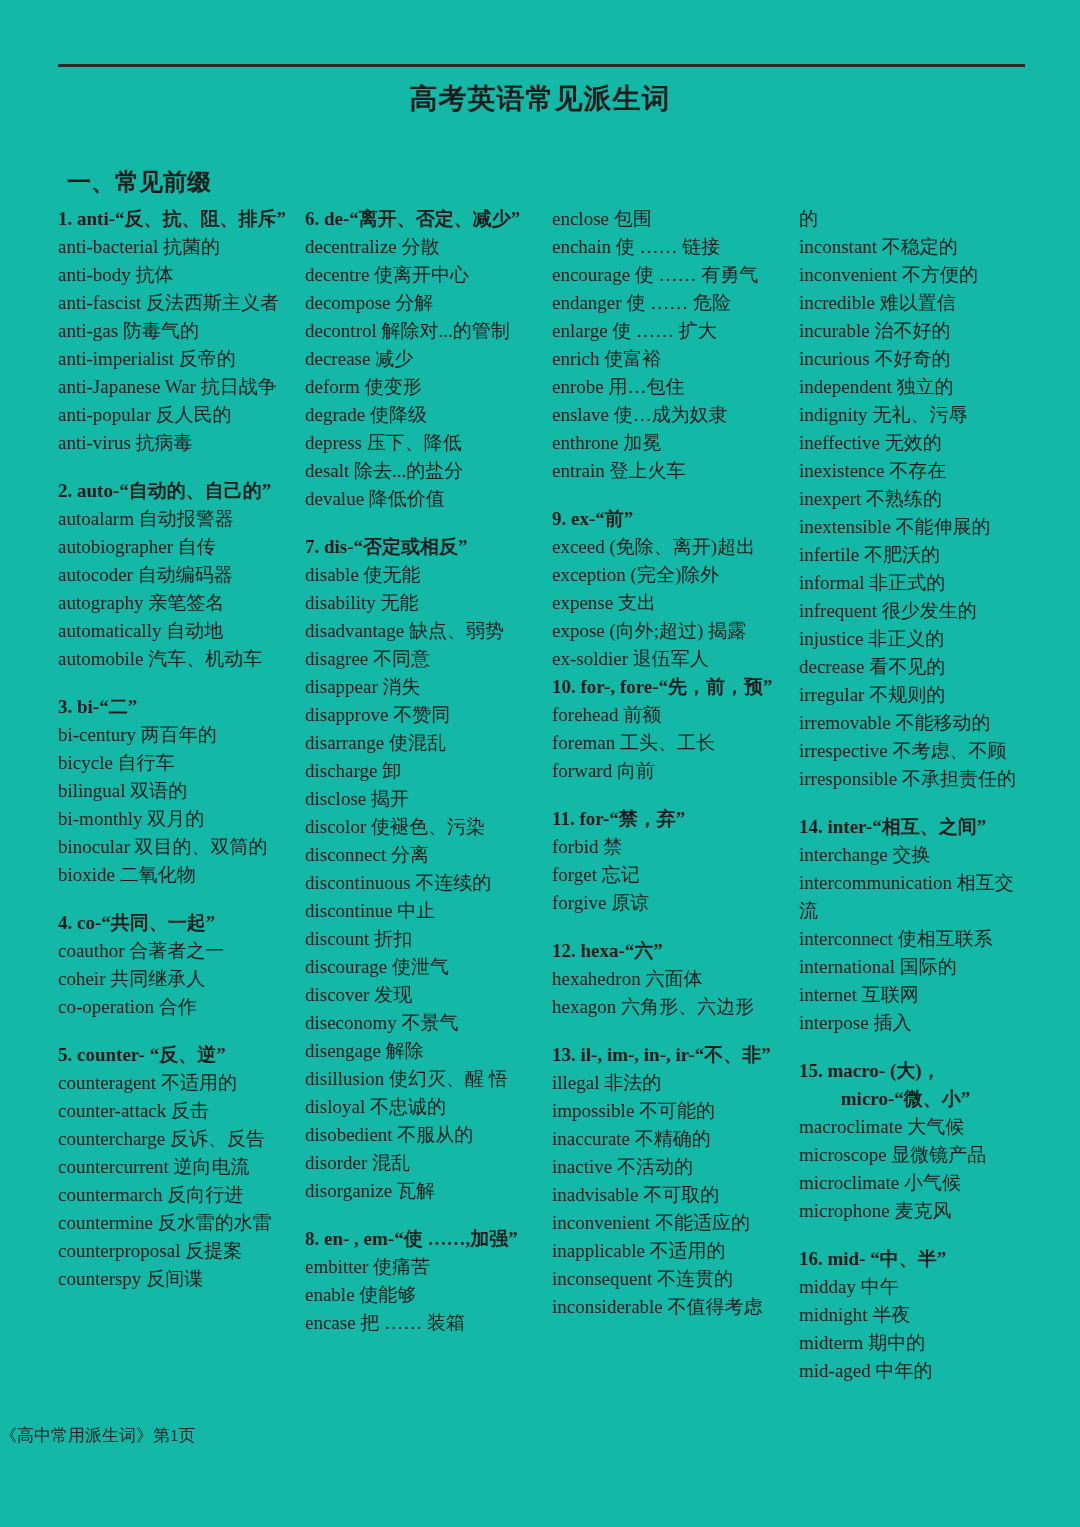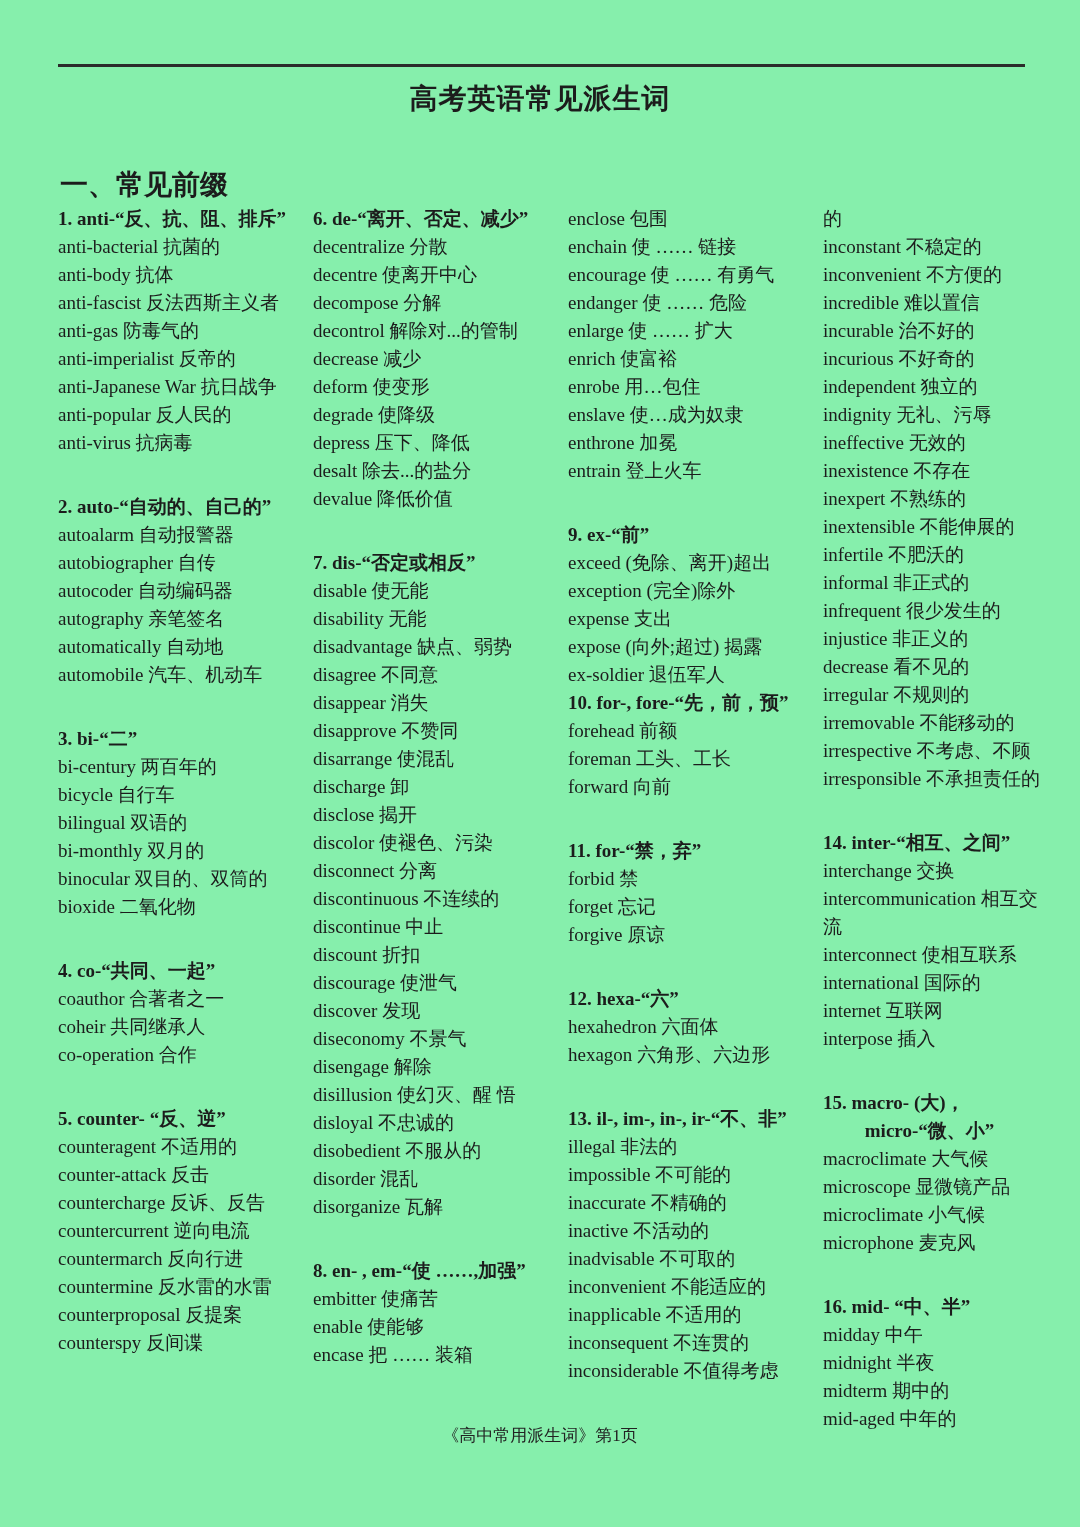--- a/index.html
+++ b/index.html
@@ -3,55 +3,55 @@
 <meta charset="utf-8">
 <style>
   * { margin: 0; padding: 0; box-sizing: border-box; }
   html, body { background: #ffffff; }
   body {
     width: 1080px; height: 1527px;
     position: relative;
     font-family: "Liberation Serif", "DejaVu Serif", serif;
     color: #1c1c1c;
   }
-  .page { position: absolute; inset: 0; background: #86efac; }
+  .page { position: absolute; inset: 0; background: #14b8a6; }
   .top-rule {
     position: absolute; left: 58px; right: 55px; top: 64px;
     border-top: 3px solid #2b2b2b;
   }
   .page-title {
     position: absolute; top: 80px; left: 0; right: 0;
     text-align: center;
     font-size: 28px; font-weight: bold;
     letter-spacing: 1px;
   }
   .section-heading {
-    position: absolute; top: 166px; left: 60px;
-    font-size: 28px; font-weight: bold;
+    position: absolute; top: 166px; left: 67px;
+    font-size: 24px; font-weight: bold;
   }
   .columns {
     position: absolute; top: 205px; left: 58px;
-    display: flex; gap: 22px;
+    display: flex; gap: 14px;
   }
   .column { width: 233px; }
   .block-heading {
     font-size: 19px; font-weight: bold;
     line-height: 28px;
-    margin-top: 36px;
+    margin-top: 20px;
     padding-left: 2.2em; text-indent: -2.2em;
   }
   .block-heading.no-gap { margin-top: 0; }
   .entry {
     font-size: 19px; line-height: 28px;
   }
   .entry .word { font-family: "Liberation Serif", "DejaVu Serif", serif; }
   .entry .def  { font-family: "Liberation Serif", "DejaVu Serif", serif; }
   .footer {
     position: absolute; top: 1424px; left: 0; right: 0;
-    text-align: center; font-size: 17px; color: #222;
+    text-align: left; font-size: 17px; color: #222;
   }
 </style>
 </head>
 <body>
 
 <div class="page">
   <div class="top-rule"></div>
   <div class="page-title">高考英语常见派生词</div>
   <div class="section-heading">一、常见前缀</div>
   <div class="columns" id="columns">

